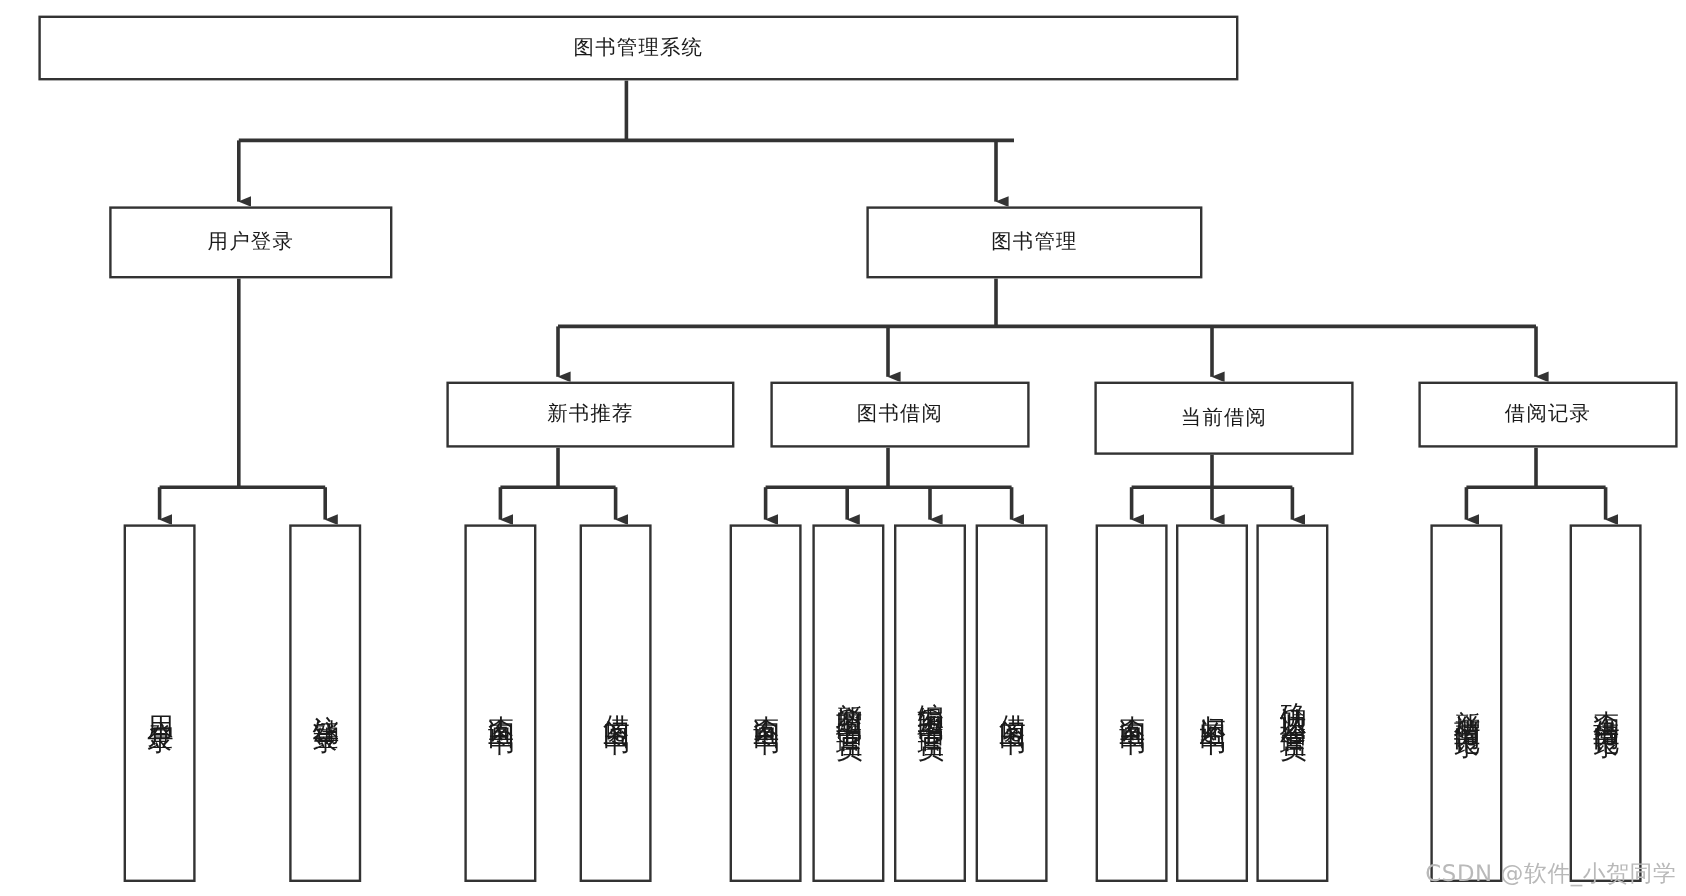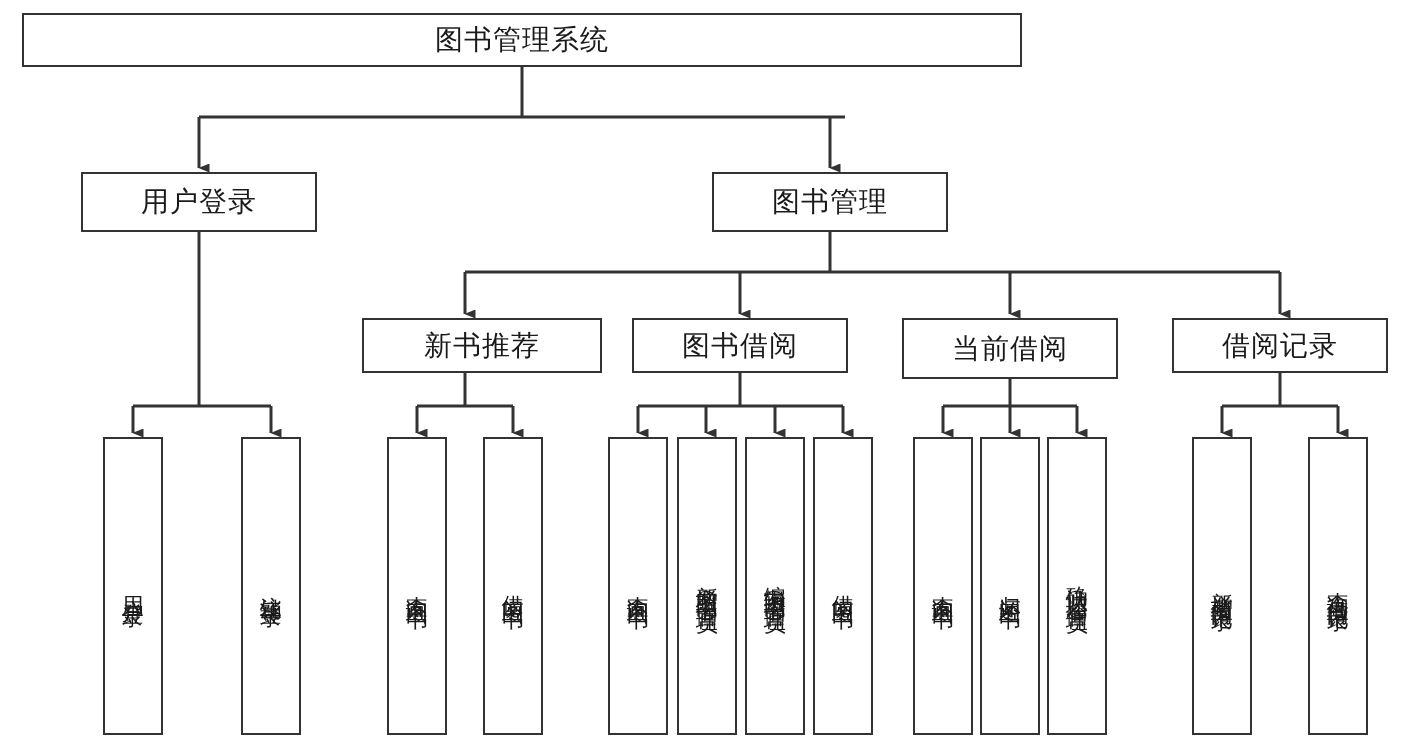--- a/index.html
+++ b/index.html
@@ -29,23 +29,24 @@
     position: absolute;
     box-sizing: border-box;
     background: #ffffff;
     border: 2px solid #333333;
     display: flex;
     align-items: center;
     justify-content: center;
     color: #1a1a1a;
   }
   .node.horiz {
-    font-size: 28px;
+    font-size: 17px;
     letter-spacing: 1px;
     line-height: 1.2;
+    margin-left: 10px;
   }
   .node.vert {
     writing-mode: vertical-rl;
     text-orientation: upright;
     font-size: 22px;
     letter-spacing: 4px;
     line-height: 1.15;
     padding: 4px 0;
   }
   .node .label {
@@ -117,21 +118,21 @@
     </g>
   </svg>
 
   <div class="node horiz" style="left:22px; top:13px; width:1000px; height:54px;">
     <span class="label">图书管理系统</span>
   </div>
 
   <div class="node horiz" style="left:81px; top:172px; width:236px; height:60px;">
     <span class="label">用户登录</span>
   </div>
-  <div class="node horiz" style="left:712px; top:172px; width:236px; height:60px;">
+  <div class="node horiz" style="left:712px; top:172px; width:280px; height:60px;">
     <span class="label">图书管理</span>
   </div>
 
   <div class="node horiz" style="left:362px; top:318px; width:240px; height:55px;">
     <span class="label">新书推荐</span>
   </div>
   <div class="node horiz" style="left:632px; top:318px; width:216px; height:55px;">
     <span class="label">图书借阅</span>
   </div>
   <div class="node horiz" style="left:902px; top:318px; width:216px; height:61px;">
@@ -178,14 +179,15 @@
     <span class="label">确认归还（管理员）</span>
   </div>
 
   <div class="node vert" style="left:1192px; top:437px; width:60px; height:298px;">
     <span class="label">新增借阅记录</span>
   </div>
   <div class="node vert" style="left:1308px; top:437px; width:60px; height:298px;">
     <span class="label">查询借阅记录</span>
   </div>
 
+  <div id="watermark">CSDN @软件_小贺同学</div>
 
 </div>
 
 </body></html>

